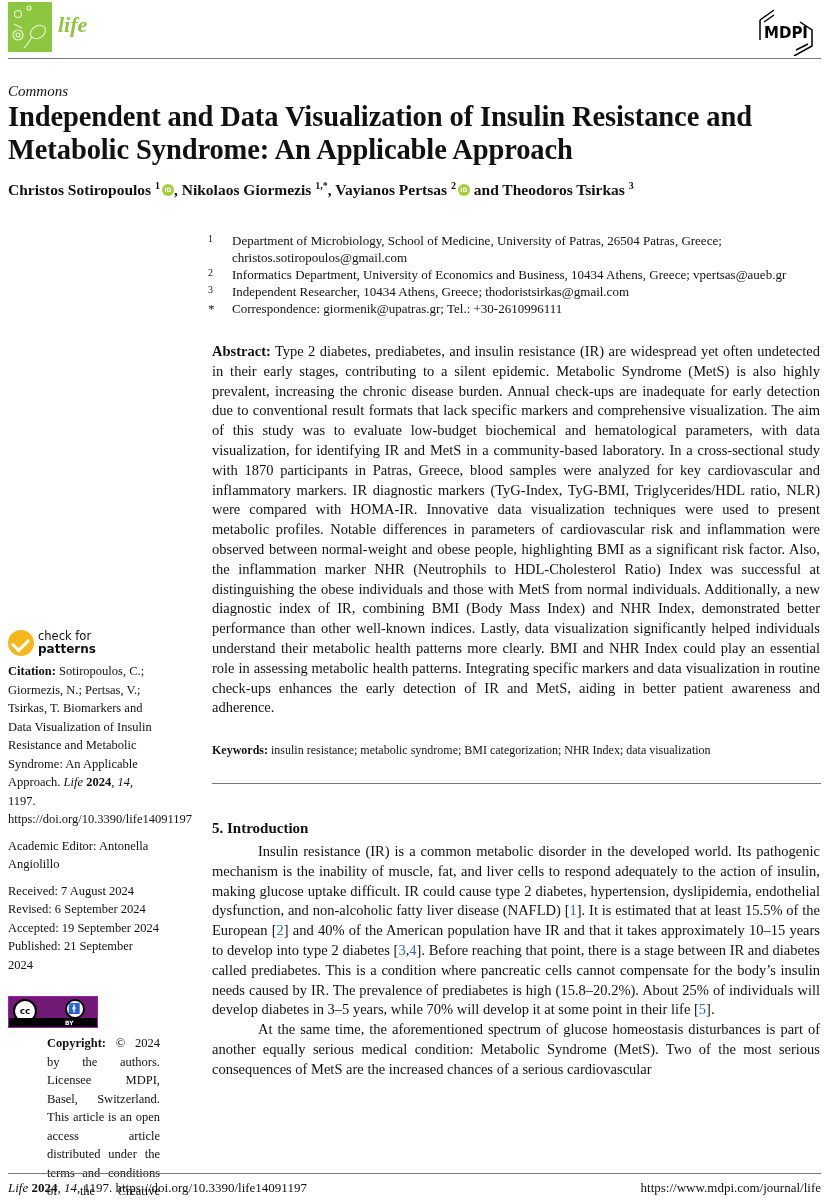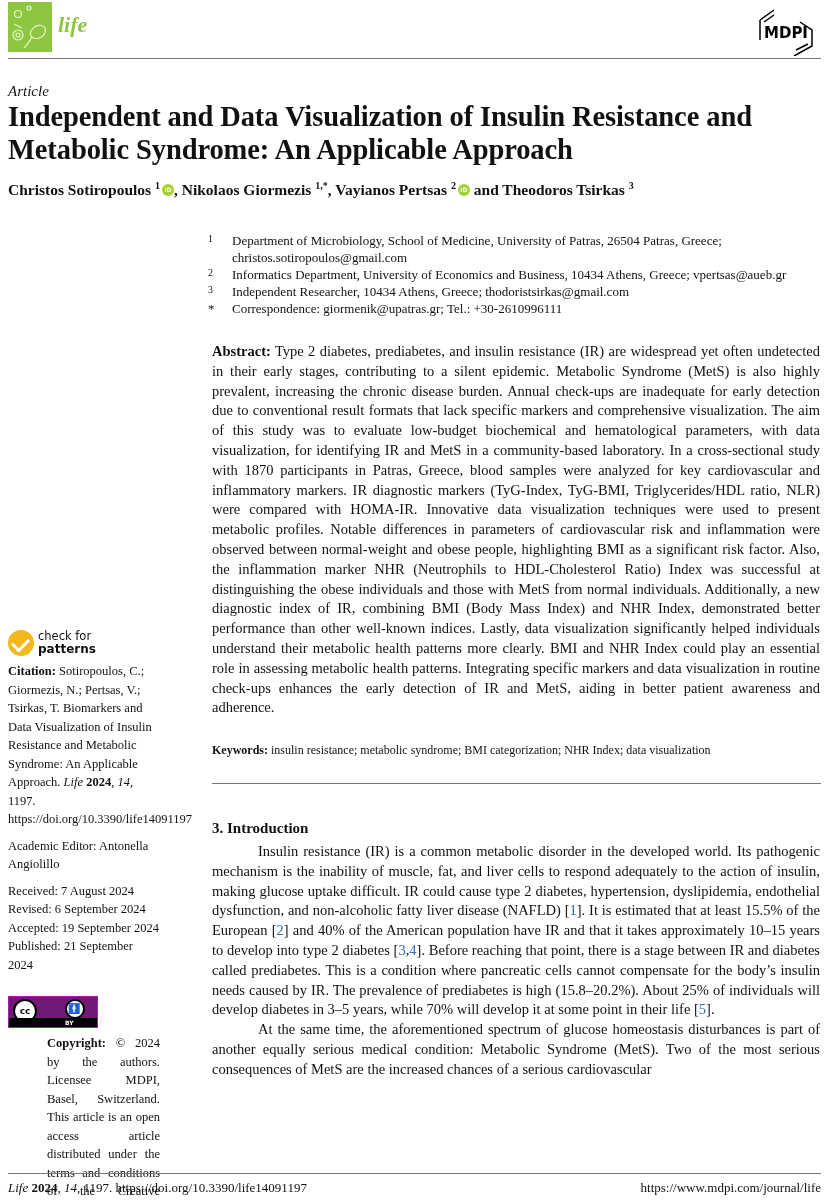--- a/index.html
+++ b/index.html
@@ -83,21 +83,21 @@
 <div class="abs" id="publisher-logo">
   <svg width="70" height="50" viewBox="0 0 70 50">
     <path d="M8 14 L22 4 M12 16 L22 9" stroke="#000" stroke-width="1.5" fill="none"></path>
     <path d="M8 14 L8 34" stroke="#000" stroke-width="1.5"></path>
     <path d="M48 16 L60 24 L60 40 L42 50 M44 44 L56 38" stroke="#000" stroke-width="1.5" fill="none"></path>
     <text x="12" y="32" font-family="DejaVu Sans, sans-serif" font-weight="bold" font-size="15" fill="#000">MDPI</text>
   </svg>
 </div>
 <div class="hr" id="top-rule"></div>
 
-<div class="abs" id="article-type">Article</div>
+<div class="abs" id="article-type">Commons</div>
 <div class="abs" id="article-title">Independent and Data Visualization of Insulin Resistance and Metabolic Syndrome: An Applicable Approach</div>
 <div class="abs" id="authors">
   <span>Christos Sotiropoulos</span>
   <sup>1</sup><span class="orcid">iD</span><span>, </span><span>Nikolaos Giormezis</span>
   <sup>1,*</sup><span>, </span><span>Vayianos Pertsas</span>
   <sup>2</sup><span class="orcid">iD</span><span> and </span><span>Theodoros Tsirkas</span>
   <sup>3</sup>
 </div>
 
 <div class="abs" id="affiliations">
@@ -147,21 +147,21 @@
     <div class="cc">cc</div>
     <div class="by-icon">🚹</div>
     <div class="bar"></div>
     <div class="by">BY</div>
   </div>
   <div class="justify">
     <b>Copyright:</b><span> © 2024 by the authors. Licensee MDPI, Basel, Switzerland. This article is an open access article distributed under the terms and conditions of the Creative Commons Attribution (CC BY) license (https://creativecommons.org/licenses/by/4.0/).</span>
   </div>
 </div>
 
-<div class="abs" id="intro-heading">3. Introduction</div>
+<div class="abs" id="intro-heading">5. Introduction</div>
 <div class="abs body-text" id="intro">
   <p><span>Insulin resistance (IR) is a common metabolic disorder in the developed world. Its pathogenic mechanism is the inability of muscle, fat, and liver cells to respond adequately to the action of insulin, making glucose uptake difficult. IR could cause type 2 diabetes, hypertension, dyslipidemia, endothelial dysfunction, and non-alcoholic fatty liver disease (NAFLD) [</span><a class="ref">1</a><span>]. It is estimated that at least 15.5% of the European [</span><a class="ref">2</a><span>] and 40% of the American population have IR and that it takes approximately 10–15 years to develop into type 2 diabetes [</span><a class="ref">3</a><span>,</span><a class="ref">4</a><span>]. Before reaching that point, there is a stage between IR and diabetes called prediabetes. This is a condition where pancreatic cells cannot compensate for the body’s insulin needs caused by IR. The prevalence of prediabetes is high (15.8–20.2%). About 25% of individuals will develop diabetes in 3–5 years, while 70% will develop it at some point in their life [</span><a class="ref">5</a><span>].</span></p>
   <p>At the same time, the aforementioned spectrum of glucose homeostasis disturbances is part of another equally serious medical condition: Metabolic Syndrome (MetS). Two of the most serious consequences of MetS are the increased chances of a serious cardiovascular</p>
 </div>
 
 <div class="hr" id="bottom-rule"></div>
 <div class="abs" id="footer-left">
   <i>Life</i> <b>2024</b>, <i>14</i><span>, 1197. https://doi.org/10.3390/life14091197</span>
 </div>
 <div class="abs" id="footer-right">https://www.mdpi.com/journal/life</div>

